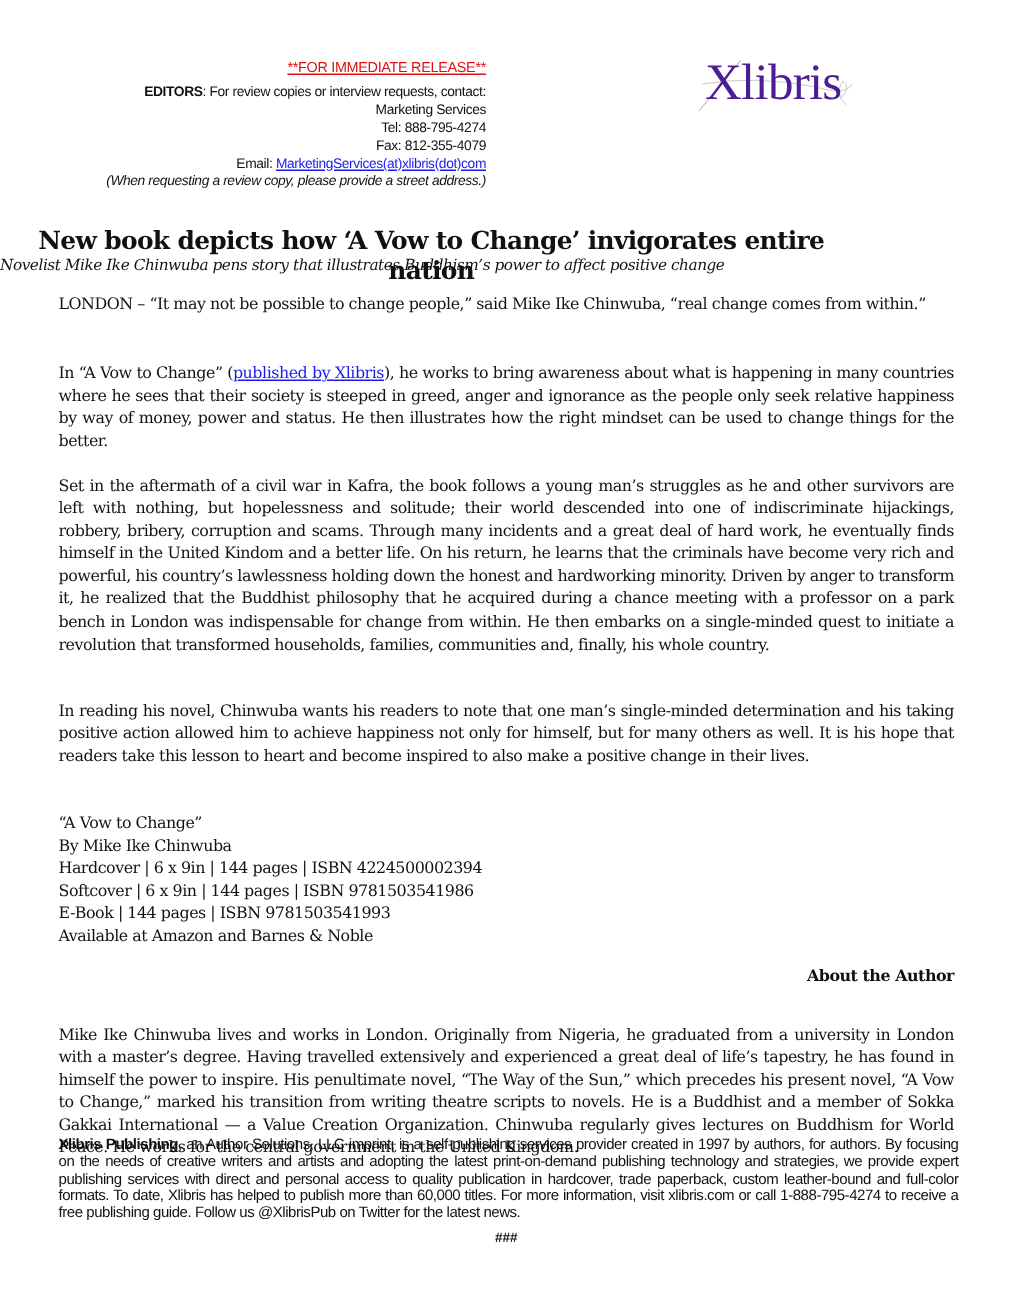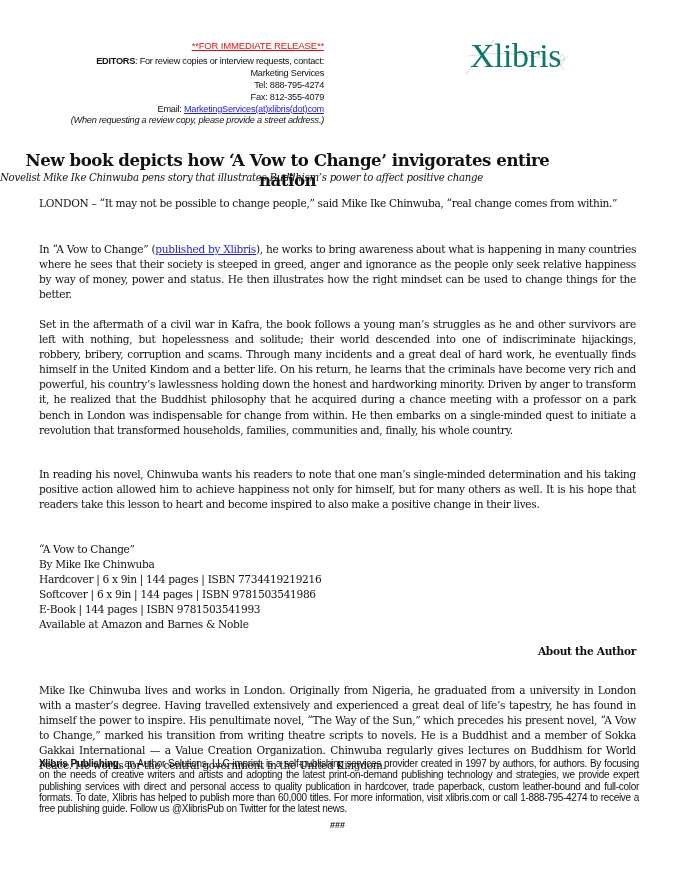--- a/index.html
+++ b/index.html
@@ -5,21 +5,21 @@
   html, body { margin: 0; padding: 0; background: #ffffff; }
   body { width: 675px; height: 873px; position: relative; overflow: hidden; color: #111; }
 
   .header { position: absolute; left: 24px; top: 40px; width: 300px; font-family: "Liberation Sans", sans-serif; font-size: 9.2px; line-height: 11.9px; letter-spacing: -0.25px; text-align: right; }
   .release { color: #e01010; text-decoration: underline; font-size: 9.6px; margin-bottom: 4px; letter-spacing: -0.2px; }
   .header .bold { font-weight: bold; }
   .header a { color: #1a1aee; text-decoration: underline; }
   .header .note { font-style: italic; }
 
   .logo { position: absolute; left: 464px; top: 36px; width: 120px; height: 40px; }
-  .logo-text { position: absolute; left: 6px; top: 0; font-family: "Liberation Serif", serif; font-size: 34px; line-height: 40px; color: #0f766e; letter-spacing: -0.5px; }
+  .logo-text { position: absolute; left: 6px; top: 0; font-family: "Liberation Serif", serif; font-size: 34px; line-height: 40px; color: #4c1d95; letter-spacing: -0.5px; }
   .logo svg { position: absolute; left: 0; top: 0; }
 
   .title { position: absolute; left: 0; width: 575px; top: 150px; text-align: center; font-family: "DejaVu Serif", serif; font-weight: bold; font-size: 16.6px; letter-spacing: -0.45px; line-height: 20px; }
   .subtitle { position: absolute; left: 0; width: 675px; top: 171px; text-align: left; font-family: "DejaVu Serif", serif; font-style: italic; font-size: 10.2px; letter-spacing: -0.3px; line-height: 13px; }
 
   .body { position: absolute; left: 39px; width: 597px; font-family: "DejaVu Serif", serif; font-size: 10.6px; line-height: 15.1px; letter-spacing: -0.32px; text-align: justify; }
   .body a { color: #1a1aee; text-decoration: underline; }
   .p1 { top: 196px; }
   .p2 { top: 242px; }
   .p3 { top: 317px; }
@@ -59,21 +59,21 @@
 <div class="subtitle">Novelist Mike Ike Chinwuba pens story that illustrates Buddhism’s power to affect positive change</div>
 
 <div class="body p1">LONDON – “It may not be possible to change people,” said Mike Ike Chinwuba, “real change comes from within.”</div>
 <div class="body p2"><span>In “A Vow to Change” (</span><a href="#">published by Xlibris</a><span>), he works to bring awareness about what is happening in many countries where he sees that their society is steeped in greed, anger and ignorance as the people only seek relative happiness by way of money, power and status. He then illustrates how the right mindset can be used to change things for the better.</span></div>
 <div class="body p3">Set in the aftermath of a civil war in Kafra, the book follows a young man’s struggles as he and other survivors are left with nothing, but hopelessness and solitude; their world descended into one of indiscriminate hijackings, robbery, bribery, corruption and scams. Through many incidents and a great deal of hard work, he eventually finds himself in the United Kindom and a better life. On his return, he learns that the criminals have become very rich and powerful, his country’s lawlessness holding down the honest and hardworking minority. Driven by anger to transform it, he realized that the Buddhist philosophy that he acquired during a chance meeting with a professor on a park bench in London was indispensable for change from within. He then embarks on a single-minded quest to initiate a revolution that transformed households, families, communities and, finally, his whole country.</div>
 <div class="body p4">In reading his novel, Chinwuba wants his readers to note that one man’s single-minded determination and his taking positive action allowed him to achieve happiness not only for himself, but for many others as well. It is his hope that readers take this lesson to heart and become inspired to also make a positive change in their lives.</div>
 
 <div class="body details">
   <span class="line">“A Vow to Change”</span>
   <span class="line">By Mike Ike Chinwuba</span>
-  <span class="line">Hardcover | 6 x 9in | 144 pages | ISBN 7734419219216</span>
+  <span class="line">Hardcover | 6 x 9in | 144 pages | ISBN 4224500002394</span>
   <span class="line">Softcover | 6 x 9in | 144 pages | ISBN 9781503541986</span>
   <span class="line">E-Book | 144 pages | ISBN 9781503541993</span>
   <span class="line">Available at Amazon and Barnes &amp; Noble</span>
 </div>
 
 <div class="body about-h">About the Author</div>
 <div class="body about">Mike Ike Chinwuba lives and works in London. Originally from Nigeria, he graduated from a university in London with a master’s degree. Having travelled extensively and experienced a great deal of life’s tapestry, he has found in himself the power to inspire. His penultimate novel, “The Way of the Sun,” which precedes his present novel, “A Vow to Change,” marked his transition from writing theatre scripts to novels. He is a Buddhist and a member of Sokka Gakkai International — a Value Creation Organization. Chinwuba regularly gives lectures on Buddhism for World Peace. He works for the central government in the United Kingdom.</div>
 
 <div class="footer"><span class="bold">Xlibris Publishing</span><span>, an Author Solutions, LLC imprint, is a self-publishing services provider created in 1997 by authors, for authors. By focusing on the needs of creative writers and artists and adopting the latest print-on-demand publishing technology and strategies, we provide expert publishing services with direct and personal access to quality publication in hardcover, trade paperback, custom leather-bound and full-color formats. To date, Xlibris has helped to publish more than 60,000 titles. For more information, visit xlibris.com or call 1-888-795-4274 to receive a free publishing guide. Follow us @XlibrisPub on Twitter for the latest news.</span></div>
 <div class="end">###</div>

